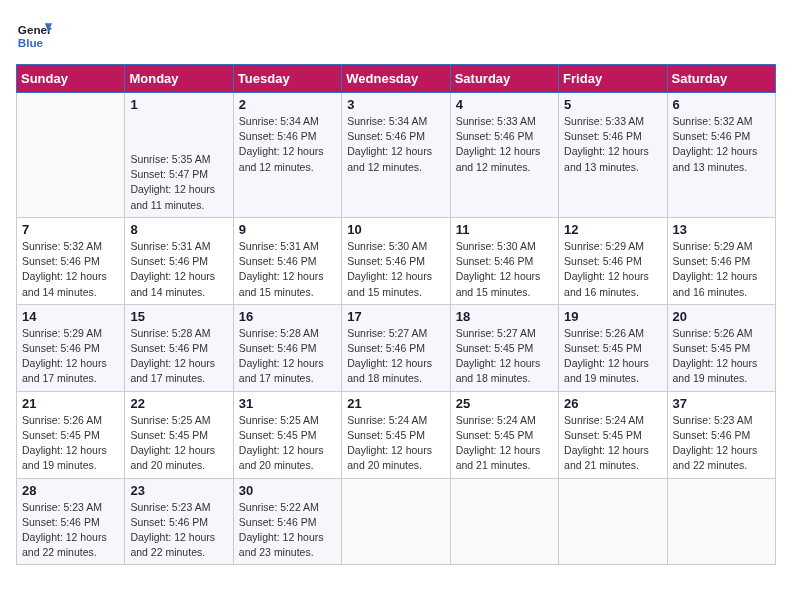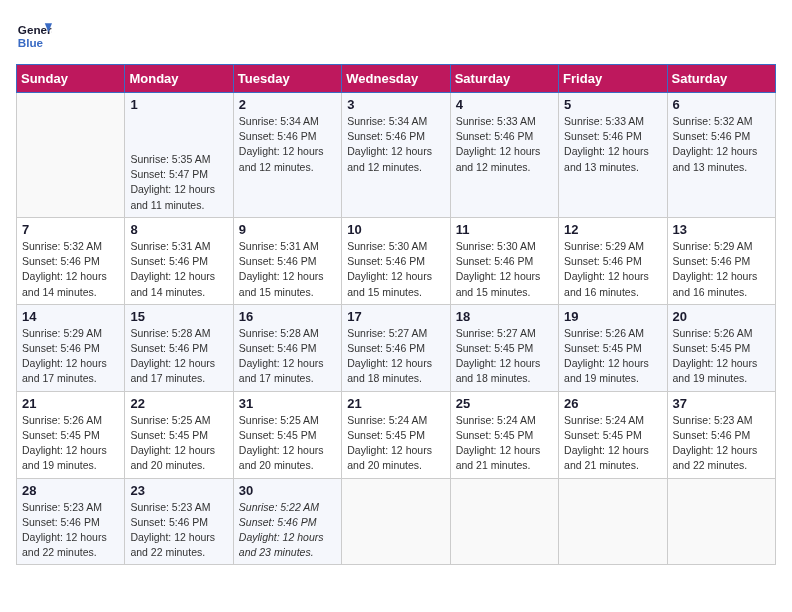--- a/index.html
+++ b/index.html
@@ -328,21 +328,21 @@
         </td>
         <td>
           <span class="day-number">23</span>
           <div class="day-info" style="white-space: pre-line;">Sunrise: 5:23 AM
 Sunset: 5:46 PM
 Daylight: 12 hours
 and 22 minutes.</div>
         </td>
         <td>
           <span class="day-number">30</span>
-          <div class="day-info" style="white-space: pre-line; font-style: italic;">Sunrise: 5:22 AM
+          <div class="day-info" style="white-space: pre-line;">Sunrise: 5:22 AM
 Sunset: 5:46 PM
 Daylight: 12 hours
 and 23 minutes.</div>
         </td>
         <td class="empty"></td>
         <td class="empty"></td>
         <td class="empty"></td>
         <td class="empty"></td>
       </tr>
     </tbody>

